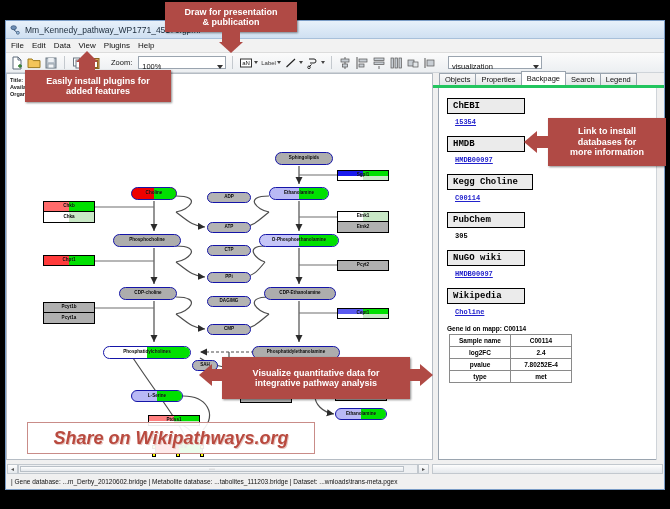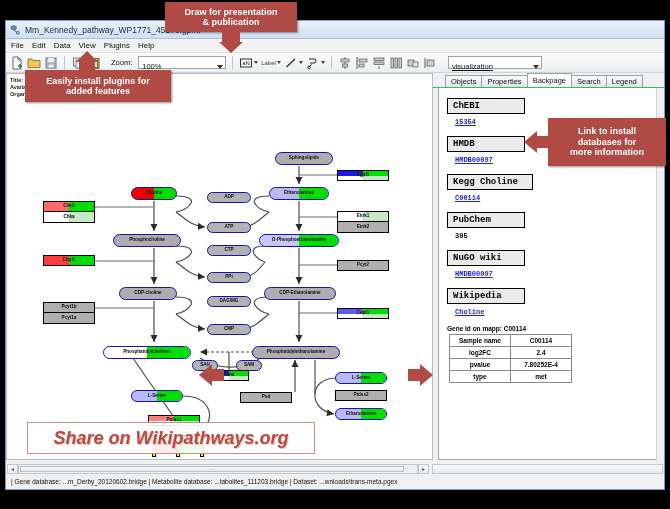--- a/index.html
+++ b/index.html
@@ -15,40 +15,40 @@
   .titlebar .tb-text{font-size:8.5px;color:#1a2a3a;white-space:nowrap;overflow:hidden;}
   .menubar{height:14px;background:#f2f2f2;border-bottom:1px solid #dcdcdc;display:flex;align-items:center;
            padding-left:5px;box-sizing:border-box;}
   .menubar span{font-size:8px;color:#111;margin-right:8px;cursor:default;}
   .toolbar{height:20px;background:linear-gradient(#fbfbfb,#eceff2);border-bottom:1px solid #cfd4d9;
            display:flex;align-items:center;padding-left:4px;box-sizing:border-box;gap:3px;}
   .tbtn{width:14px;height:14px;display:flex;align-items:center;justify-content:center;flex:none;}
   .sep{width:1px;height:13px;background:#c4c9ce;margin:0 3px;flex:none;}
   .zoomlbl{font-size:7.5px;color:#111;margin:0 3px 0 6px;}
   .combo{height:13px;background:#fff;border:1px solid #9aa4af;display:flex;align-items:center;
-         justify-content:space-between;padding:8px 2px 0 3px;box-sizing:border-box;font-size:7.5px;color:#111;text-decoration:underline;}
+         justify-content:space-between;padding:8px 2px 0 3px;box-sizing:border-box;font-size:7.5px;color:#111;}
   .combo .cv{white-space:nowrap;overflow:hidden;}
   .caret{width:0;height:0;border-left:3px solid transparent;border-right:3px solid transparent;
          border-top:4px solid #333;margin-left:3px;flex:none;}
   .dd{display:flex;align-items:center;gap:1px;}
   .ddlabel{font-size:6px;color:#333;}
   .smallcaret{width:0;height:0;border-left:2.5px solid transparent;border-right:2.5px solid transparent;
               border-top:3.5px solid #444;}
 
   
   .content{position:absolute;left:0;top:52px;right:0;bottom:29px;display:flex;}
   .leftpane{position:relative;width:427px;background:#fff;border:1px solid #b5bcc4;box-sizing:border-box;overflow:hidden;}
   .rightpane{position:relative;flex:1;background:#f0f0f0;display:flex;flex-direction:column;}
 
   
   .infolbl{position:absolute;left:3px;font-size:5.5px;color:#222;font-weight:bold;}
 
   
-  .tabstrip{display:flex;align-items:flex-end;height:15px;padding-left:12px;box-sizing:border-box;
-            background:#f0f0f0;border-bottom:1px solid #22c55e;}
+  .tabstrip{display:flex;align-items:flex-end;height:15px;padding-left:6px;box-sizing:border-box;
+            background:#f0f0f0;border-bottom:3px solid #22c55e;}
   .tab{font-size:7.5px;color:#111;padding:1px 5px 1px 5px;border:1px solid #9aa4af;border-bottom:none;
        background:linear-gradient(#fafafa,#e3e6e9);margin-right:-1px;height:12px;box-sizing:border-box;
        display:flex;align-items:center;}
   .tab.active{background:#fff;height:14px;position:relative;z-index:2;}
   .bpanel{flex:1;background:#fff;border:1px solid #9aa4af;border-top:none;margin:0 2px 0 5px;
           position:relative;overflow:hidden;}
   .dbsec{margin:7px 0 0 8px;font-family:Liberation Mono, monospace;}
   .dbhdr{display:inline-block;min-width:78px;border:1.5px solid #000;background:#ebebeb;
          font-size:9px;font-weight:bold;color:#000;padding:2px 5px;box-sizing:border-box;}
   .dblink{display:block;margin:4px 0 0 8px;font-size:7px;color:#2222cc;text-decoration:underline;font-weight:bold;}
@@ -544,20 +544,24 @@
   <div class="tri" style="left:76px;top:51px;border-left:11px solid transparent;border-right:11px solid transparent;border-bottom:11px solid #b04a45;"></div>
 
   <div class="callout" style="left:548px;top:118px;width:118px;height:48px;font-size:9px;flex-direction:column;">
     <span>Link  to install</span>
     <span>databases  for</span>
     <span>more information</span>
   </div>
   <div style="position:absolute;left:536px;top:136px;width:14px;height:12px;background:#b04a45;z-index:40;"></div>
   <div class="tri" style="left:524px;top:131px;border-top:11px solid transparent;border-bottom:11px solid transparent;border-right:13px solid #b04a45;"></div>
 
+  <div class="callout" style="left:222px;top:357px;width:188px;height:42px;font-size:9px;flex-direction:column;">
+    <span>Visualize quantitative data  for</span>
+    <span>integrative pathway analysis</span>
+  </div>
   <div style="position:absolute;left:212px;top:369px;width:12px;height:12px;background:#b04a45;z-index:40;"></div>
   <div class="tri" style="left:199px;top:364px;border-top:11px solid transparent;border-bottom:11px solid transparent;border-right:13px solid #b04a45;"></div>
   <div style="position:absolute;left:408px;top:369px;width:12px;height:12px;background:#b04a45;z-index:40;"></div>
   <div class="tri" style="left:420px;top:364px;border-top:11px solid transparent;border-bottom:11px solid transparent;border-left:13px solid #b04a45;"></div>
 
   <div class="wpbox" style="left:27px;top:422px;width:286px;height:30px;">
     <span class="wptext">Share on Wikipathways.org</span>
   </div>
 
 </div>

